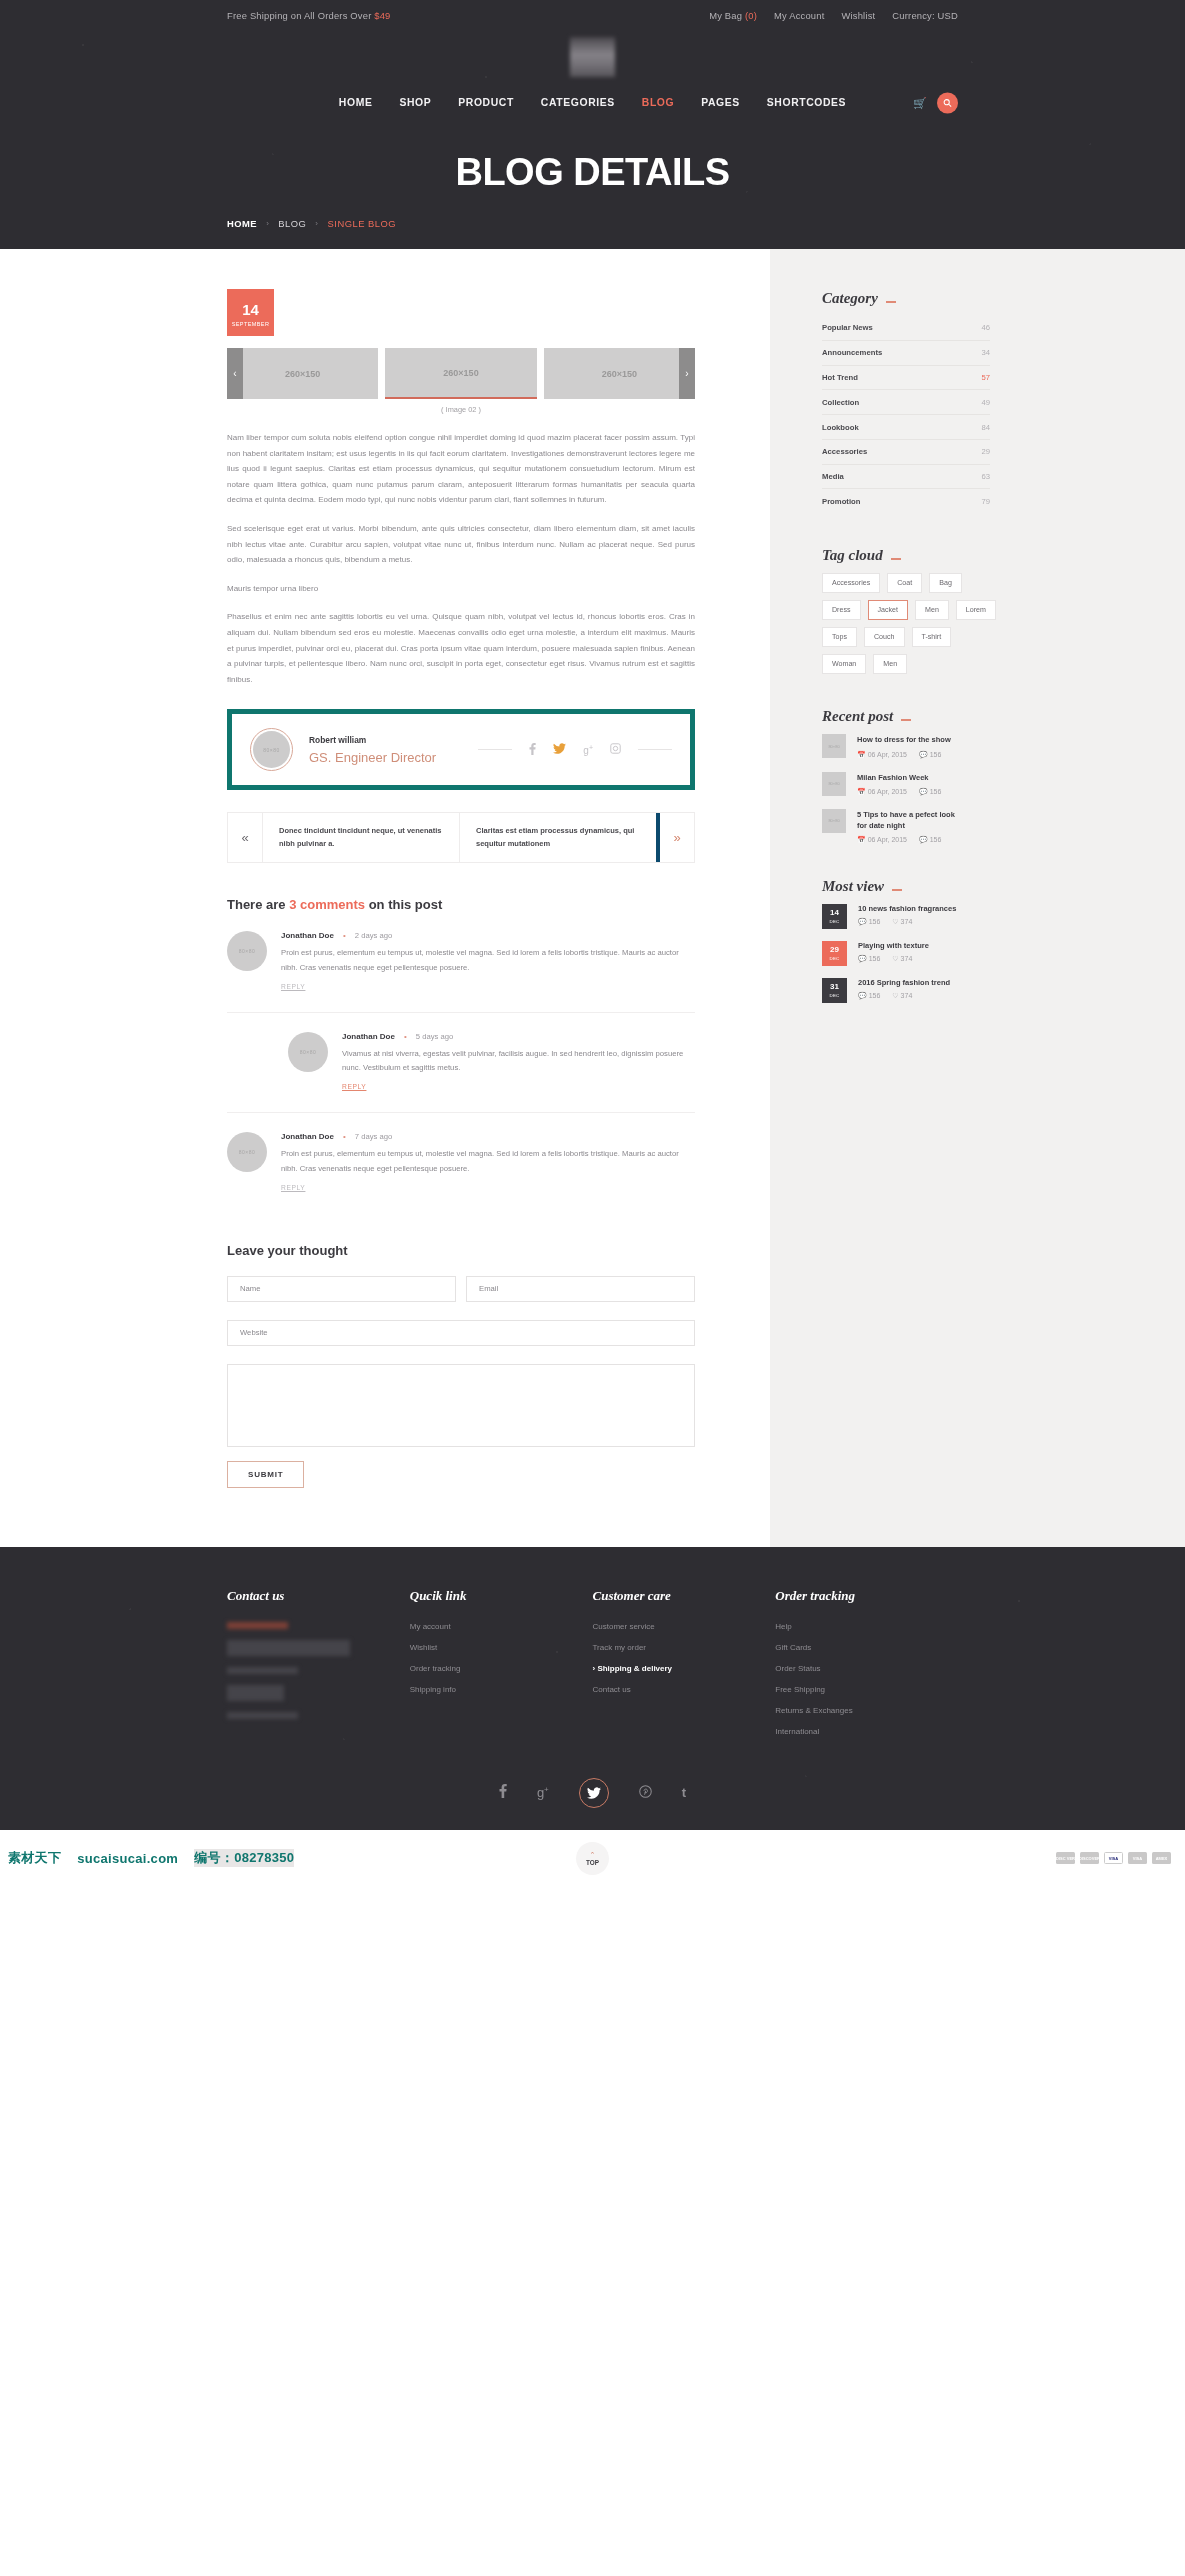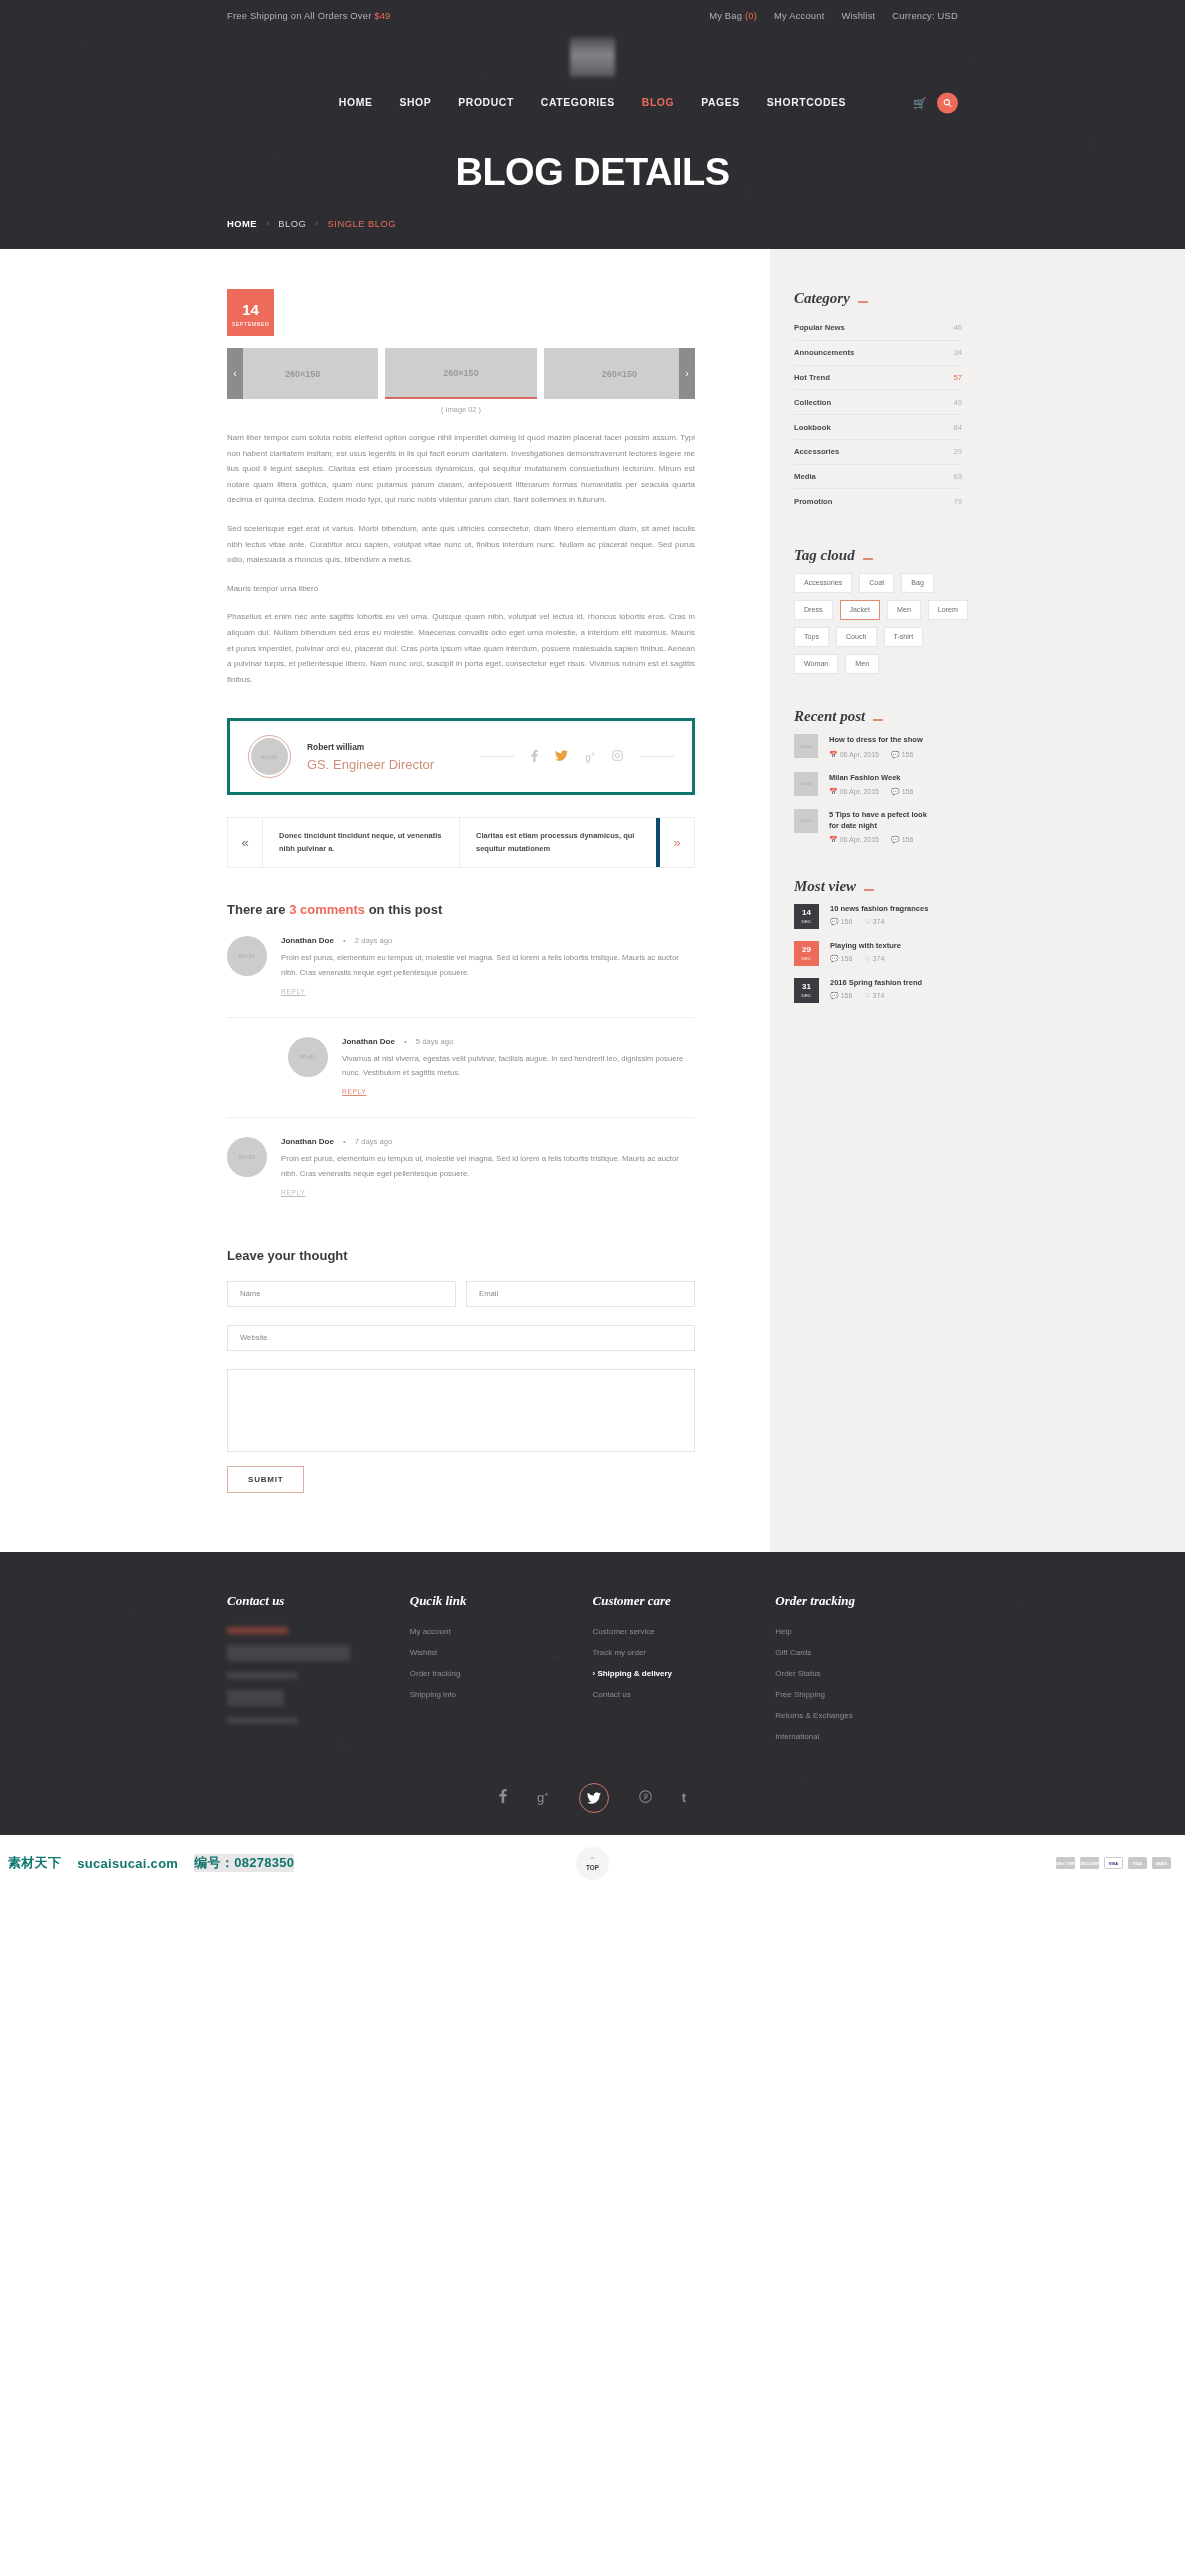--- a/index.html
+++ b/index.html
@@ -112,21 +112,21 @@
   
   .content-row { display: flex; align-items: stretch; }
   .main-col {
     width: 770px;
     background: #ffffff;
     padding: 40px 0 59px 227px;
   }
   .side-col {
     width: 415px;
     background: #f2f1f0;
-    padding: 41px 0 59px 24px;
+    padding: 41px 0 59px 52px;
   }
 
   
   .post-head { display: flex; gap: 18px; }
   .date-badge {
     width: 47px; min-width: 47px; height: 47px;
     background: #ec6b5a; color: #fff;
     display: flex; flex-direction: column;
     align-items: center; justify-content: center;
     padding-top: 3px;
@@ -177,22 +177,22 @@
   
   .post-body { width: 468px; margin-top: 16px; }
   .post-body p {
     font-size: 8px; line-height: 1.95; color: #8b898e; margin-bottom: 13px;
     text-align: justify;
   }
   .post-body p.lead-sub { margin-bottom: 13px; }
 
   
   .author-box {
-    width: 468px; margin-top: 31px;
-    border: 3px solid #0f766e;
+    width: 468px; margin-top: 22px;
+    border: 5px solid #0f766e;
     display: flex; align-items: center;
     padding: 14px 18px;
     gap: 16px;
   }
   .avatar-ring {
     width: 43px; height: 43px; border-radius: 50%;
     border: 1px solid #d8a898;
     display: flex; align-items: center; justify-content: center;
   }
   .avatar {

